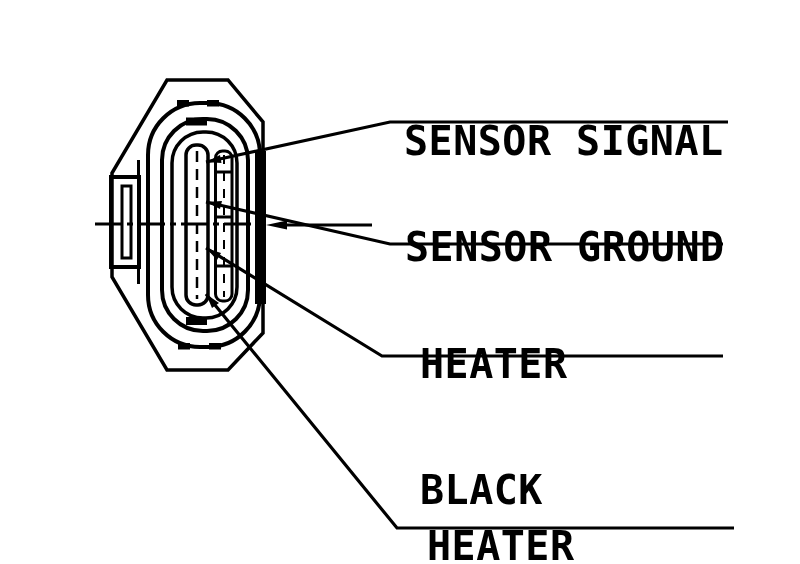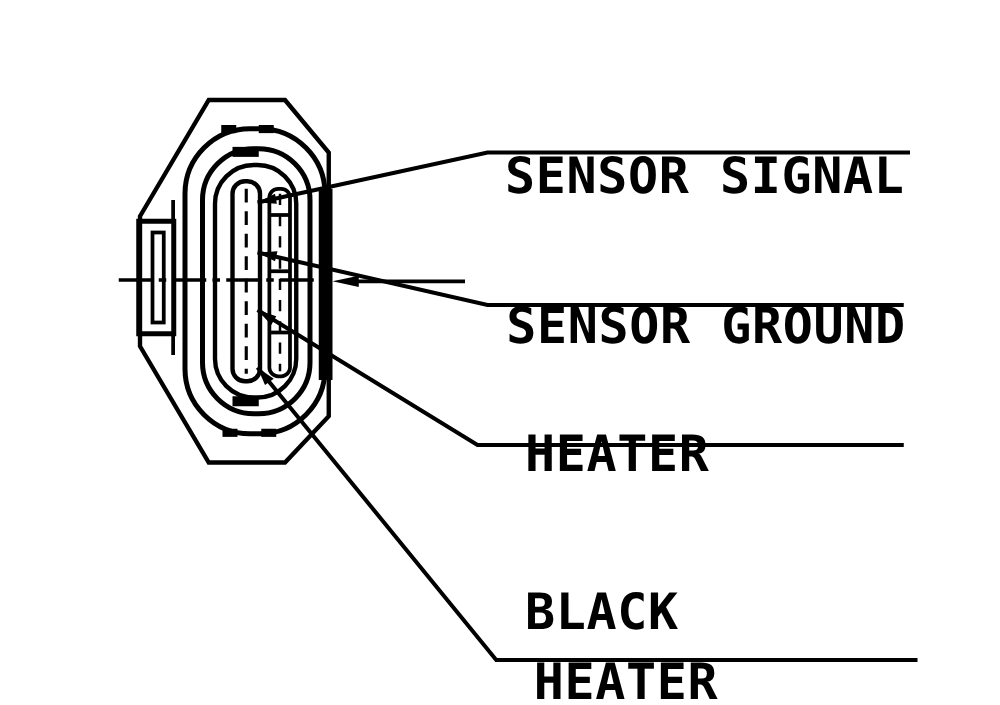--- a/index.html
+++ b/index.html
@@ -67,21 +67,21 @@
       <polygon points="186,202 200,209 202,201"></polygon>
       <polygon points="186,248 197,260 201,253"></polygon>
       <polygon points="186,294 192,308 199,303"></polygon>
     </g>
   </svg>
 
   <div class="lbl" style="left:384px; top:36px;">
     <div>SENSOR SIGNAL</div>
   </div>
 
-  <div class="lbl" style="left:385px; top:156px;">
+  <div class="lbl" style="left:385px; top:142px;">
     <div>SENSOR GROUND</div>
   </div>
 
   <div class="lbl" style="left:400px; top:259px;">
     <div>HEATER</div>
     <div>BLACK</div>
   </div>
 
   <div class="lbl" style="left:407px; top:436px; line-height:44px;">
     <div>HEATER</div>

